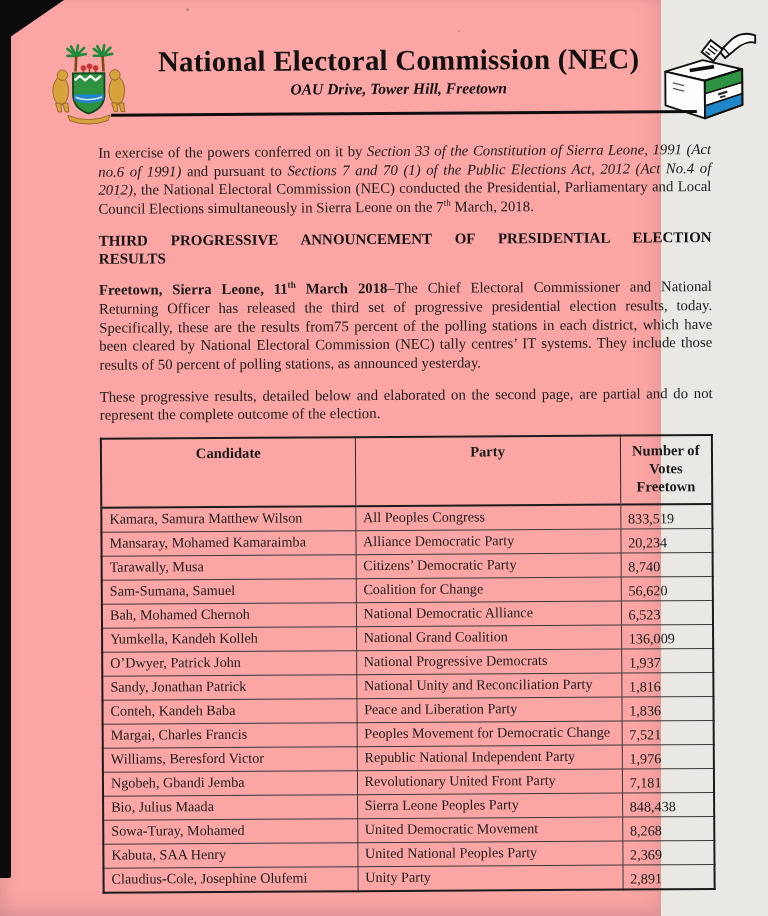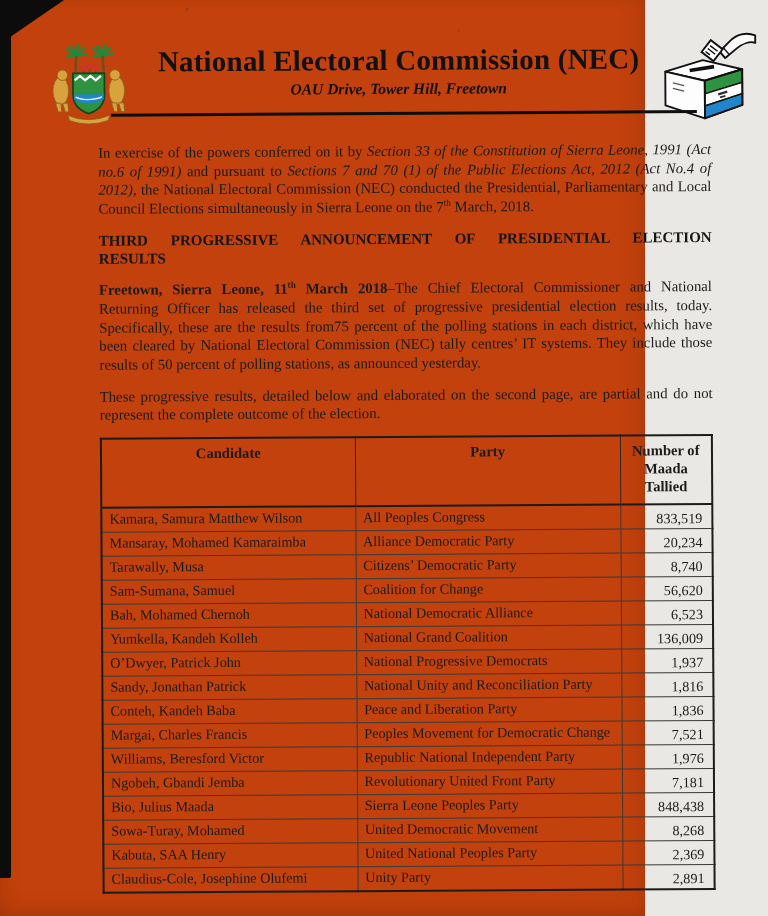--- a/index.html
+++ b/index.html
@@ -4,22 +4,23 @@
 <style>
   html,body{margin:0;padding:0;}
   body{
     width:768px;height:916px;overflow:hidden;
     background:#e9e8e5;
     font-family:"Liberation Serif","DejaVu Serif",serif;
     color:#1b1b1b;
   }
   .scan-canvas{
     position:relative;width:645px;height:916px;
-    background:#c2410c;
+    background:#fca5a5;
     box-shadow:inset -8px -10px 22px rgba(0,0,0,.06), inset 10px 0 14px rgba(0,0,0,.045), inset 0 -4px 10px rgba(0,0,0,.05);
+    padding-left:16px;
   }
   
   .edge-left{
     position:absolute;left:0;top:26px;width:11px;height:852px;
     background:#0c0c0c;border-radius:0 2px 2px 0;
   }
   .corner-wedge{
     position:absolute;left:0;top:0;width:64px;height:44px;
     background:#0c0c0c;
     clip-path:polygon(0 0,100% 0,0 100%);
@@ -73,21 +74,21 @@
   table.results th{
     border:1px solid #2a2a2a;border-bottom:2px solid #1c1c1c;
     font-weight:bold;text-align:center;vertical-align:top;
     padding:5px 4px 0 4px;height:62px;font-size:14.6px;line-height:1.25;
   }
   table.results td{
     border:1px solid #3a3a3a;padding:2px 6px 1px 7px;
     vertical-align:top;height:19px;line-height:1.15;
   }
   table.results td.votes{
-    text-align:right;vertical-align:bottom;padding-right:9px;padding-bottom:2px;
+    text-align:left;vertical-align:bottom;padding-right:9px;padding-bottom:2px;
   }
 </style>
 </head>
 <body>
 
 <div class="scan-canvas">
   <div class="sheet">
 
     <div class="header">
 
@@ -184,21 +185,21 @@
       <table class="results">
         <colgroup>
             <col class="c1">
             <col class="c2">
             <col class="c3">
           </colgroup>
         <thead>
           <tr>
             <th>Candidate</th>
             <th>Party</th>
-            <th>Number of Maada Tallied</th>
+            <th>Number of Votes Freetown</th>
           </tr>
         </thead>
         <tbody>
 
             <tr>
               <td>Kamara, Samura Matthew Wilson</td>
               <td>All Peoples Congress</td>
               <td class="votes">833,519</td>
             </tr>
 

